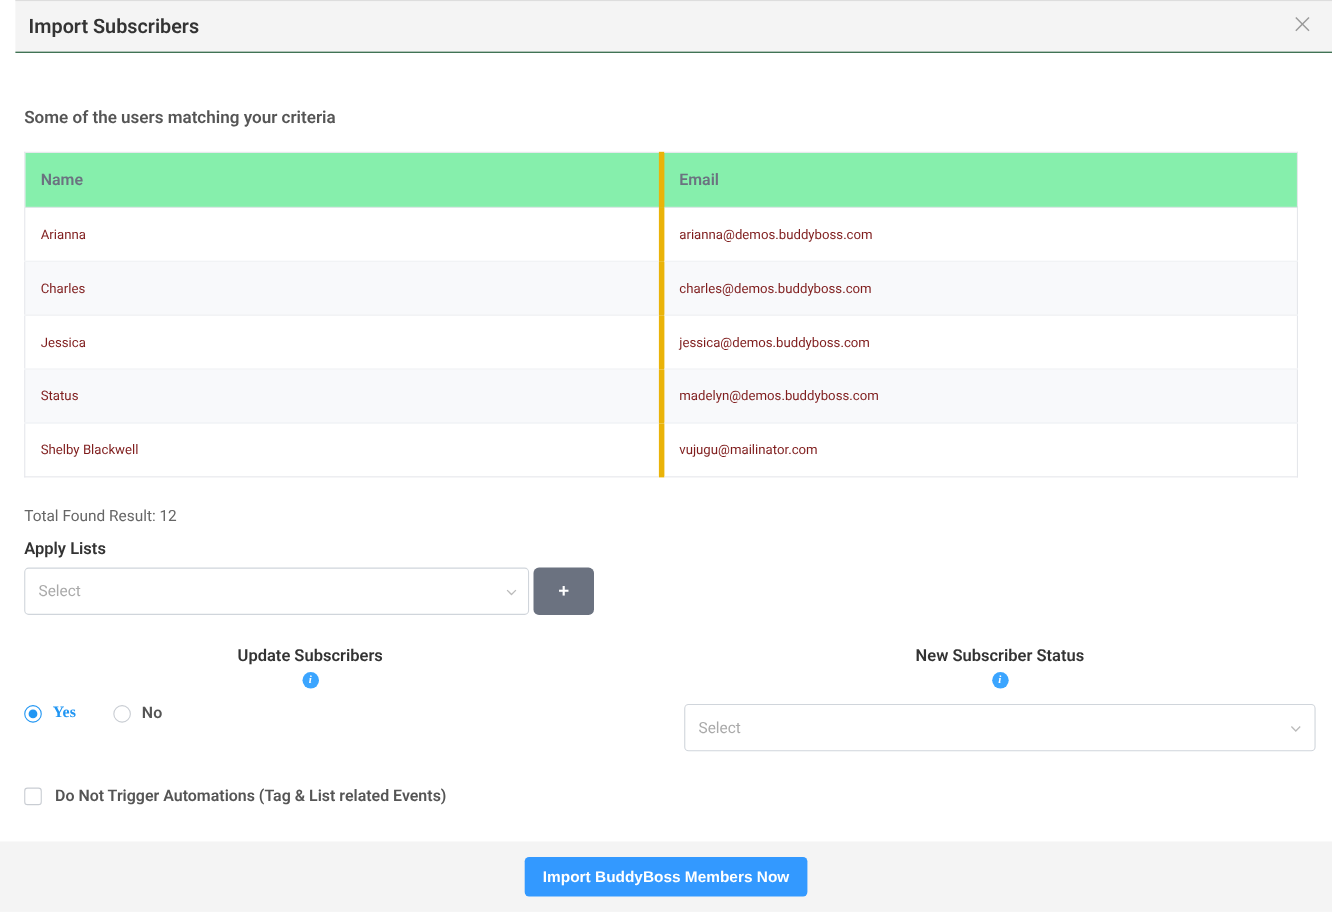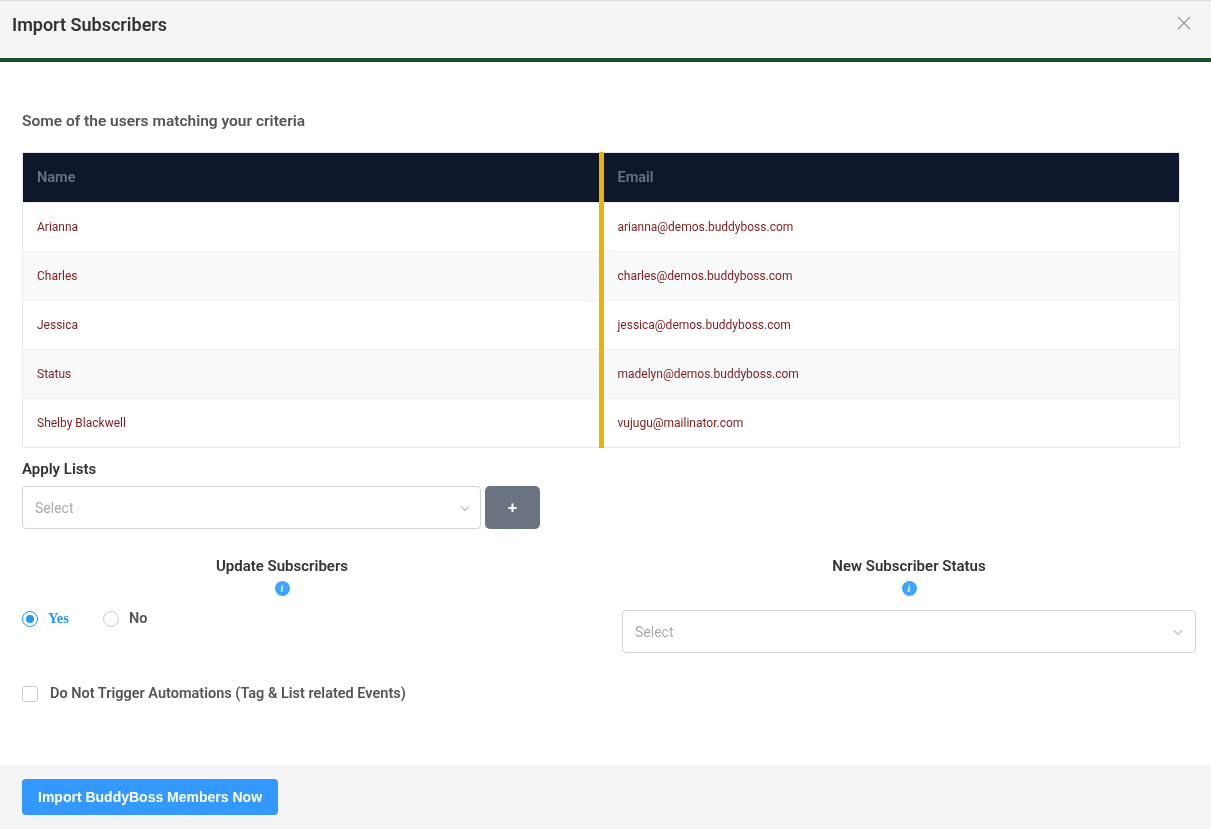--- a/index.html
+++ b/index.html
@@ -12,24 +12,25 @@
       background: #fff;
       width: 1211px;
       height: 829px;
       overflow: hidden;
       color: #333;
     }
     .modal-header {
       display: flex;
       justify-content: space-between;
       align-items: center;
-      padding: 10px 16px 21px 12px;
+      padding: 10px 16px 10px 12px;
       background: #f4f4f4;
       border-top: 1px solid #ddd;
-      border-bottom: 4px solid #14532d;
+      border-bottom: 1px solid #14532d;
+      margin-left: 14px;
     }
     .modal-title {
       font-size: 18px;
       font-weight: 600;
       color: #333;
     }
     .close-icon {
       cursor: pointer;
       color: #888;
       font-size: 18px;
@@ -50,21 +51,21 @@
       border: 1px solid #e5e7eb;
       border-collapse: collapse;
     }
     .users-table th {
       text-align: left;
       font-size: 14.5px;
       font-weight: 600;
       color: #6b7280;
       padding: 16px 14px;
       border-bottom: 1px solid #e5e7eb;
-      background: #0f172a;
+      background: #86efac;
     }
     .users-table th:first-child {
       width: 50%;
     }
     .users-table td {
       font-size: 12px;
       color: #7f1d1d;
       padding: 17px 14px;
       border-bottom: 1px solid #eef0f3;
     }
@@ -245,21 +246,21 @@
       color: #555;
     }
     .footer {
       position: absolute;
       bottom: 0;
       left: 0;
       right: 0;
       background: #f4f4f4;
       padding: 14px 22px;
       display: flex;
-      justify-content: flex-start;
+      justify-content: center;
     }
     .import-btn {
       background: #3399ff;
       color: #fff;
       border: none;
       border-radius: 4px;
       padding: 10px 16px;
       font-size: 14px;
       font-weight: 600;
       cursor: pointer;
@@ -305,20 +306,21 @@
         <td>Status</td>
         <td class="col-sep">madelyn@demos.buddyboss.com</td>
       </tr>
       <tr>
         <td>Shelby Blackwell</td>
         <td class="col-sep">vujugu@mailinator.com</td>
       </tr>
     </tbody>
   </table>
 
+  <div class="total-found">Total Found Result: 12</div>
 
   <div class="apply-lists-label">Apply Lists</div>
   <div class="apply-lists-row">
     <div class="select-input">
       <span>Select</span>
       <span class="chev">
         <svg width="10" height="6" viewBox="0 0 10 6">
             <path d="M1 1 L5 5 L9 1" stroke="#bbb" stroke-width="1.2" fill="none"></path>
           </svg>
       </span>

